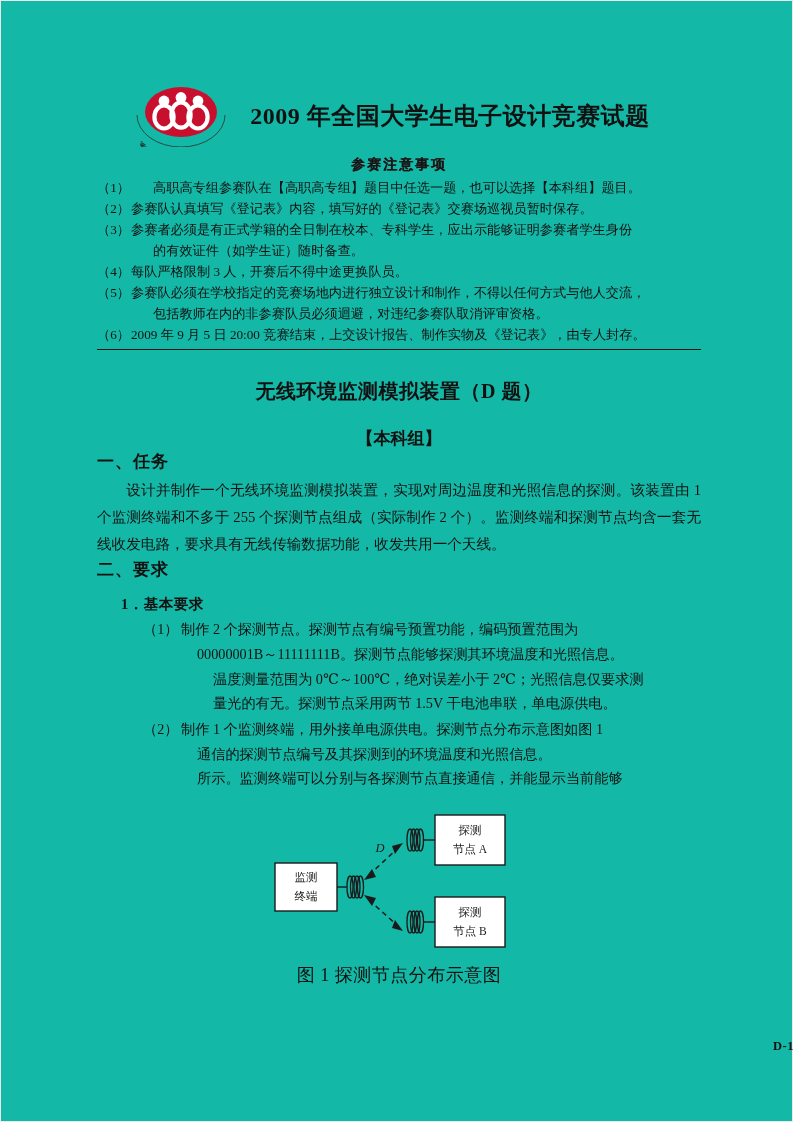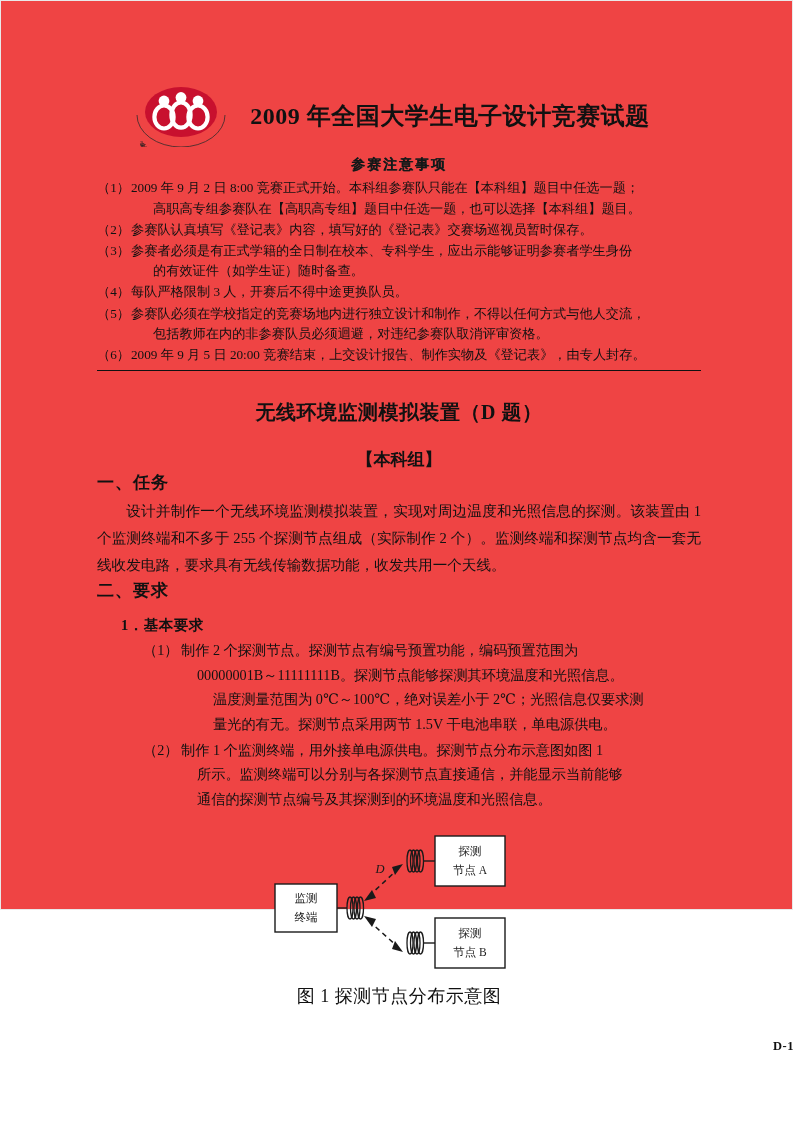--- a/index.html
+++ b/index.html
@@ -12,24 +12,24 @@
     height: 1122px;
     font-family: "Liberation Serif", "DejaVu Serif", serif;
     color: #111111;
     position: relative;
     overflow: hidden;
   }
   .page {
     position: absolute;
     left: 0; top: 0;
     width: 793px;
-    height: 910px;
+    height: 1122px;
     box-sizing: border-box;
     border: 1px solid #e9e9e9;
-    background: #ef4444;
+    background: #14b8a6;
   }
   .content {
     position: absolute;
     left: 96px;
     top: 84px;
     width: 604px;
   }
 
   
   .masthead {
@@ -211,21 +211,20 @@
       <div class="doc-title">2009 年全国大学生电子设计竞赛试题</div>
     </div>
 
     <div class="notice-heading">参赛注意事项</div>
 
     <div class="notice-list">
 
       <div class="notice-item">
         <div class="notice-num">（1）</div>
         <div class="notice-body">
-          <span>2009 年 9 月 2 日 8:00 竞赛正式开始。本科组参赛队只能在【本科组】题目中任选一题；</span>
           <span class="cont">高职高专组参赛队在【高职高专组】题目中任选一题，也可以选择【本科组】题目。</span>
         </div>
       </div>
 
       <div class="notice-item">
         <div class="notice-num">（2）</div>
         <div class="notice-body">
           <span>参赛队认真填写《登记表》内容，填写好的《登记表》交赛场巡视员暂时保存。</span>
         </div>
       </div>
@@ -282,22 +281,22 @@
           <span class="cont">00000001B～11111111B。探测节点能够探测其环境温度和光照信息。</span>
           <span class="cont2">温度测量范围为 0℃～100℃，绝对误差小于 2℃；光照信息仅要求测</span>
           <span class="cont2">量光的有无。探测节点采用两节 1.5V 干电池串联，单电源供电。</span>
         </div>
       </div>
 
       <div class="req-item">
         <div class="req-num">（2）</div>
         <div class="req-body">
           <span>制作 1 个监测终端，用外接单电源供电。探测节点分布示意图如图 1</span>
+          <span class="cont">通信的探测节点编号及其探测到的环境温度和光照信息。</span>
           <span class="cont">所示。监测终端可以分别与各探测节点直接通信，并能显示当前能够</span>
-          <span class="cont">通信的探测节点编号及其探测到的环境温度和光照信息。</span>
         </div>
       </div>
 
     </div>
 
     <div class="figure">
       <svg width="280" height="146" viewBox="0 0 280 146">
 
         <rect x="16" y="54" width="62" height="48" fill="#ffffff" stroke="#1a1a1a" stroke-width="1.4"></rect>
         <text x="47" y="72" text-anchor="middle" font-family="'Liberation Serif', serif" font-size="11.5" fill="#1a1a1a">监测</text>

